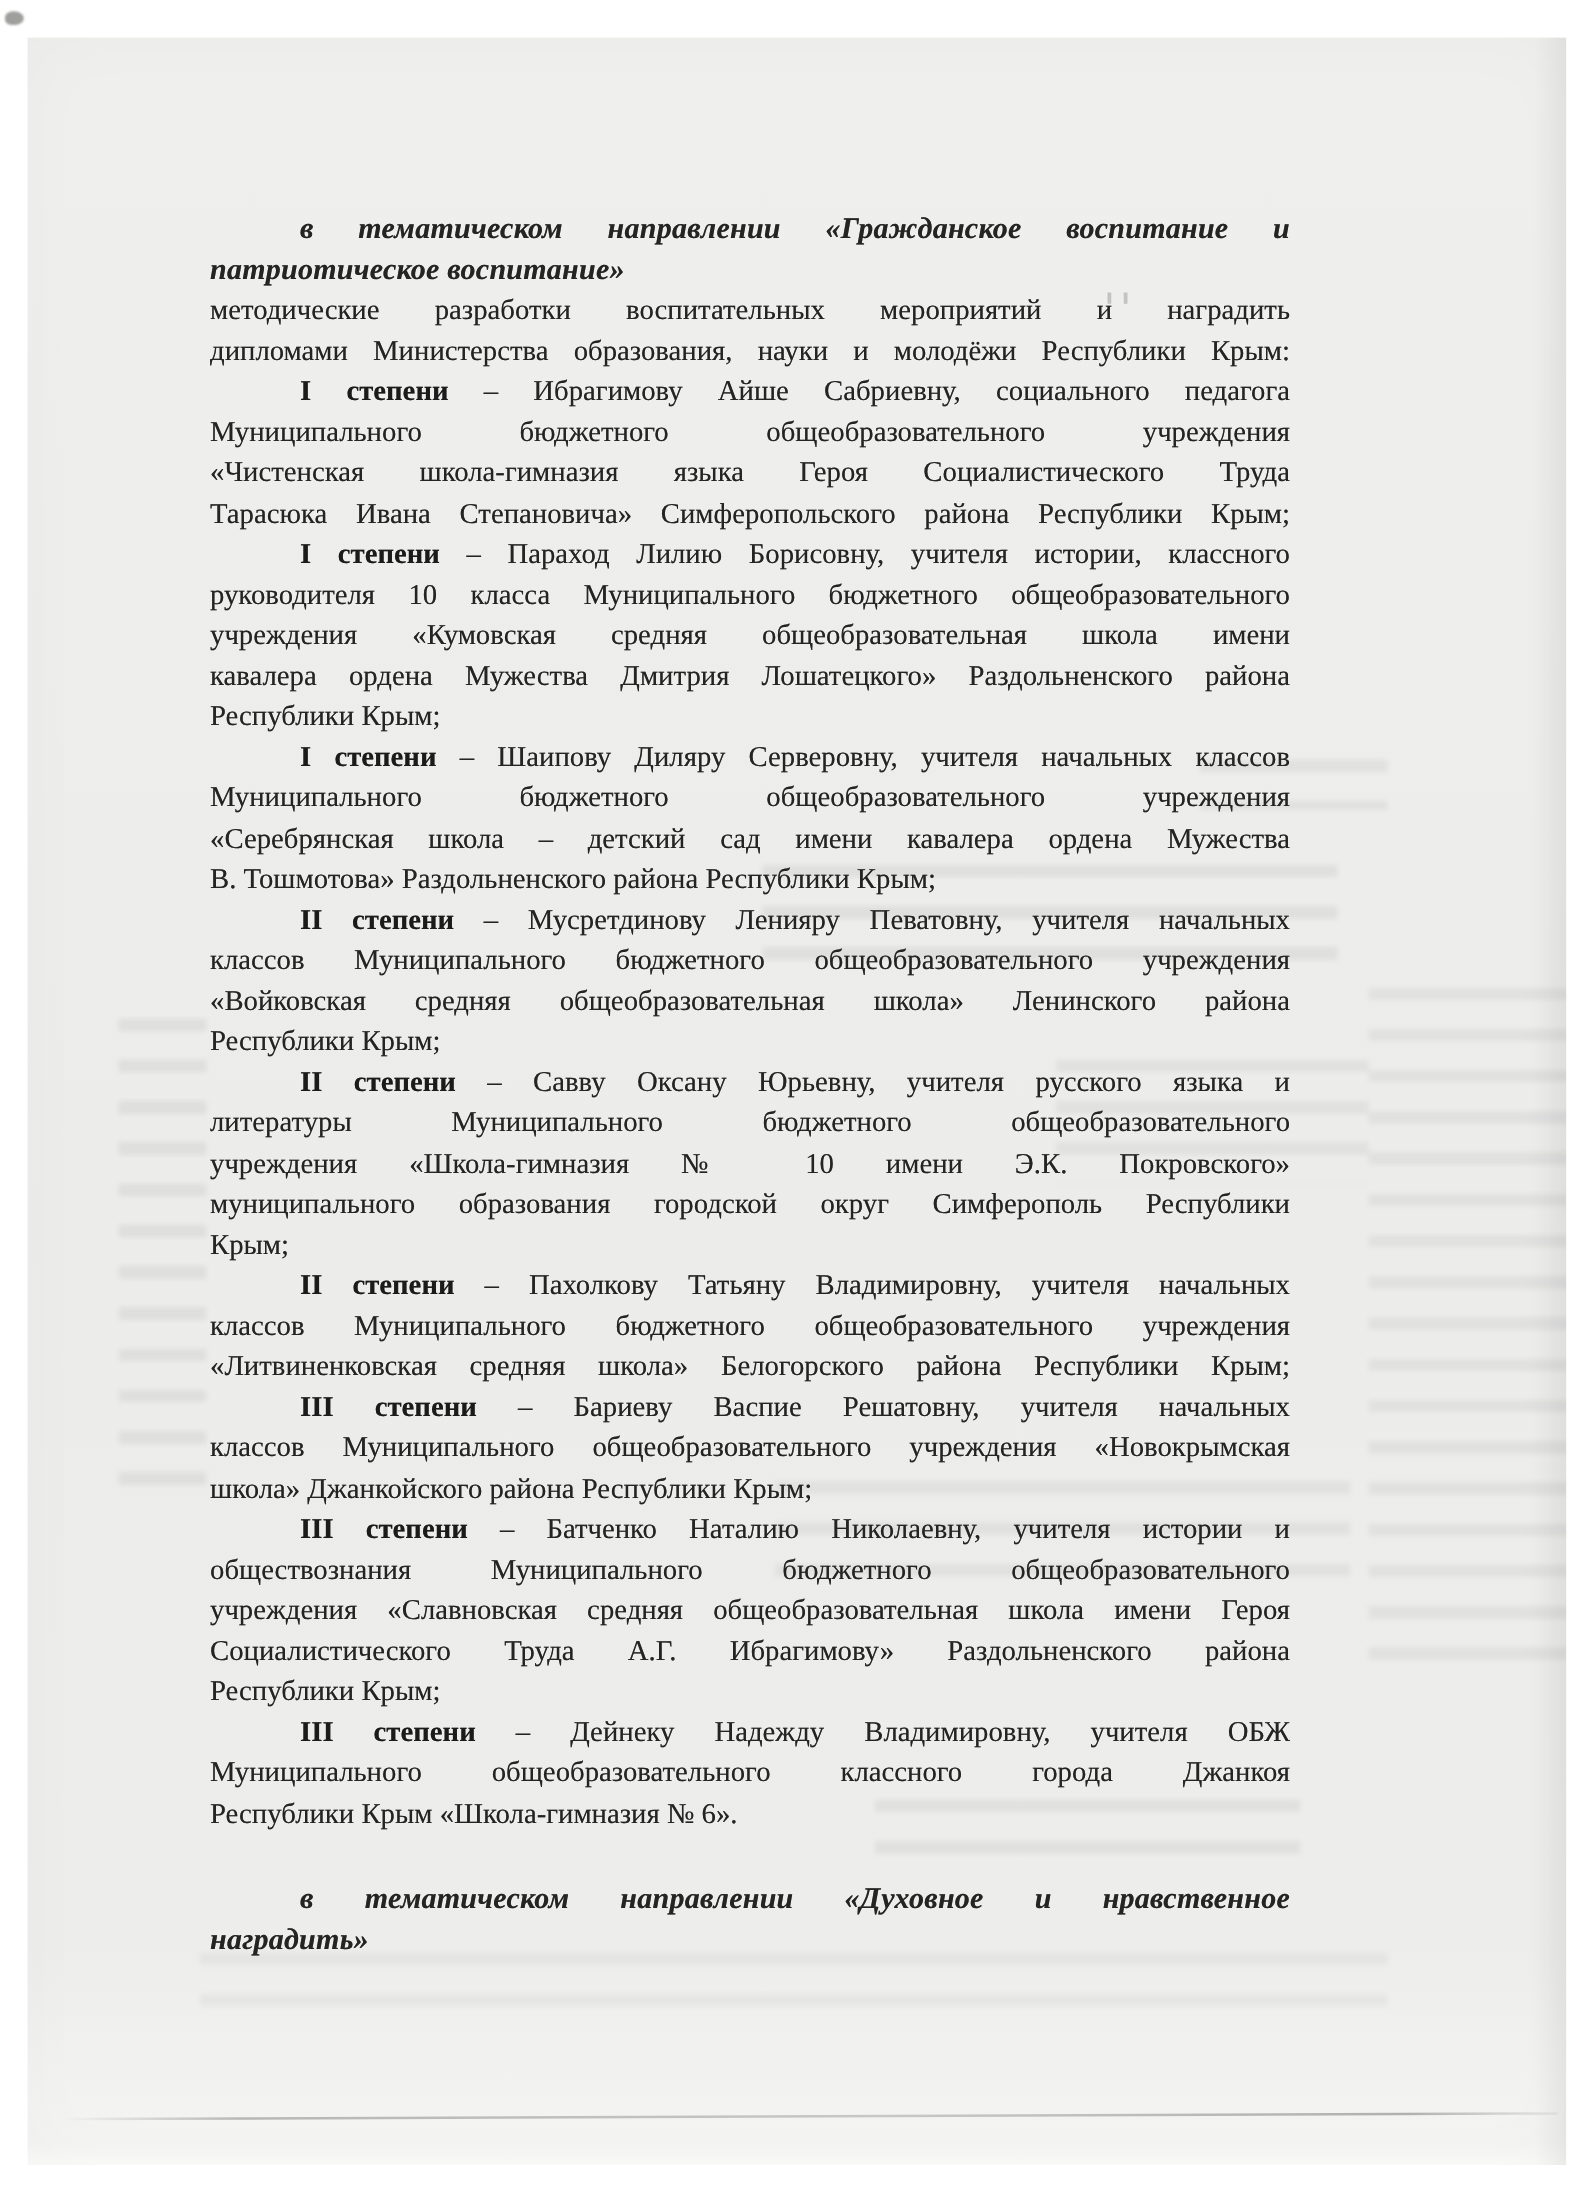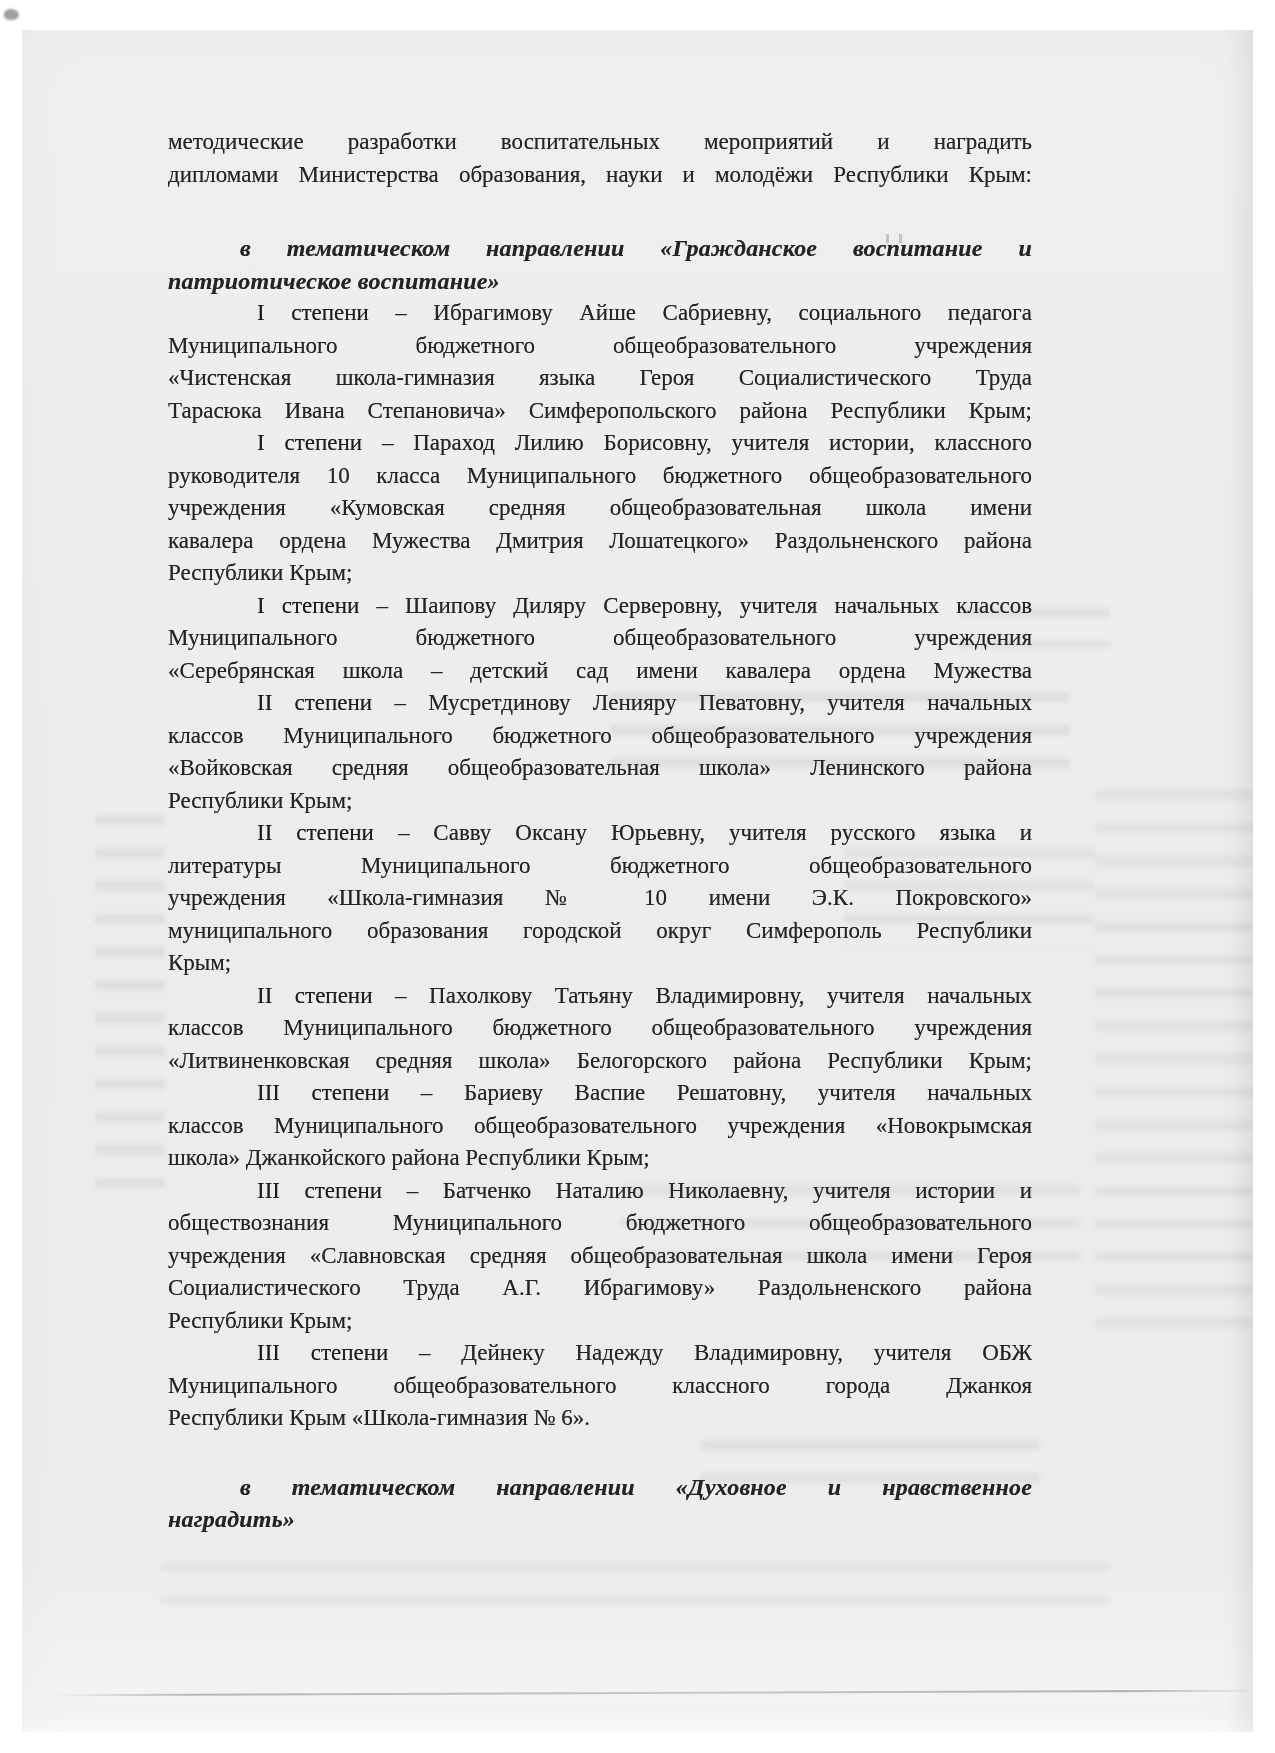--- a/index.html
+++ b/index.html
@@ -26,21 +26,21 @@
   }
   .para{margin:0;}
   .para.heading,.para.heading2{
     font-style:italic;font-weight:bold;font-size:24px;letter-spacing:0.2px;
   }
   .para.heading{margin-top:41px;}
   .para.heading2{margin-top:36px;}
   .line{text-align:justify;text-align-last:justify;}
   .line.short{text-align-last:left;}
   .line.indent{text-indent:72px;}
-  .line b{font-weight:normal;color:#1b1b1b;margin-left:17px;}
+  .line b{font-weight:bold;color:#1b1b1b;}
   
   .speck{
     position:absolute;left:4px;top:9px;width:15px;height:11px;
     background:#8f8f8d;border-radius:50% 60% 55% 45%;
     filter:blur(1px);opacity:0.85;
   }
   .tick-marks{
     position:absolute;left:864px;top:204px;width:16px;height:9px;opacity:0.5;
     background:
       linear-gradient(#9a9a98,#9a9a98) left/3px 9px no-repeat,
@@ -74,45 +74,46 @@
   <div class="ghost g2"></div>
   <div class="ghost g3"></div>
   <div class="ghost g4"></div>
   <div class="ghost g5"></div>
   <div class="ghost g6"></div>
   <div class="ghost g7"></div>
   <div class="ghost g8"></div>
   <div class="tick-marks"></div>
   <div class="faint-rule"></div>
   <div class="content" id="doc">
+      <div class="para heading">
+        <div class="line indent">в тематическом направлении «Гражданское воспитание и</div>
+        <div class="line short">патриотическое воспитание»</div>
+      </div>
       <div class="para intro">
         <div class="line">методические разработки воспитательных мероприятий и наградить</div>
         <div class="line">дипломами Министерства образования, науки и молодёжи Республики Крым:</div>
-      </div>
-      <div class="para heading">
-        <div class="line indent">в тематическом направлении «Гражданское воспитание и</div>
-        <div class="line short">патриотическое воспитание»</div>
       </div>
       <div class="para entry">
         <div class="line indent"><b>I степени</b> – Ибрагимову Айше Сабриевну, социального педагога</div>
         <div class="line">Муниципального бюджетного общеобразовательного учреждения</div>
         <div class="line">«Чистенская школа-гимназия языка Героя Социалистического Труда</div>
         <div class="line">Тарасюка Ивана Степановича» Симферопольского района Республики Крым;</div>
       </div>
       <div class="para entry">
         <div class="line indent"><b>I степени</b> – Параход Лилию Борисовну, учителя истории, классного</div>
         <div class="line">руководителя 10 класса Муниципального бюджетного общеобразовательного</div>
         <div class="line">учреждения «Кумовская средняя общеобразовательная школа имени</div>
         <div class="line">кавалера ордена Мужества Дмитрия Лошатецкого» Раздольненского района</div>
         <div class="line short">Республики Крым;</div>
       </div>
       <div class="para entry">
         <div class="line indent"><b>I степени</b> – Шаипову Диляру Серверовну, учителя начальных классов</div>
         <div class="line">Муниципального бюджетного общеобразовательного учреждения</div>
         <div class="line">«Серебрянская школа – детский сад имени кавалера ордена Мужества</div>
+        <div class="line short">В. Тошмотова» Раздольненского района Республики Крым;</div>
       </div>
       <div class="para entry">
         <div class="line indent"><b>II степени</b> – Мусретдинову Ленияру Певатовну, учителя начальных</div>
         <div class="line">классов Муниципального бюджетного общеобразовательного учреждения</div>
         <div class="line">«Войковская средняя общеобразовательная школа» Ленинского района</div>
         <div class="line short">Республики Крым;</div>
       </div>
       <div class="para entry">
         <div class="line indent"><b>II степени</b> – Савву Оксану Юрьевну, учителя русского языка и</div>
         <div class="line">литературы Муниципального бюджетного общеобразовательного</div>

